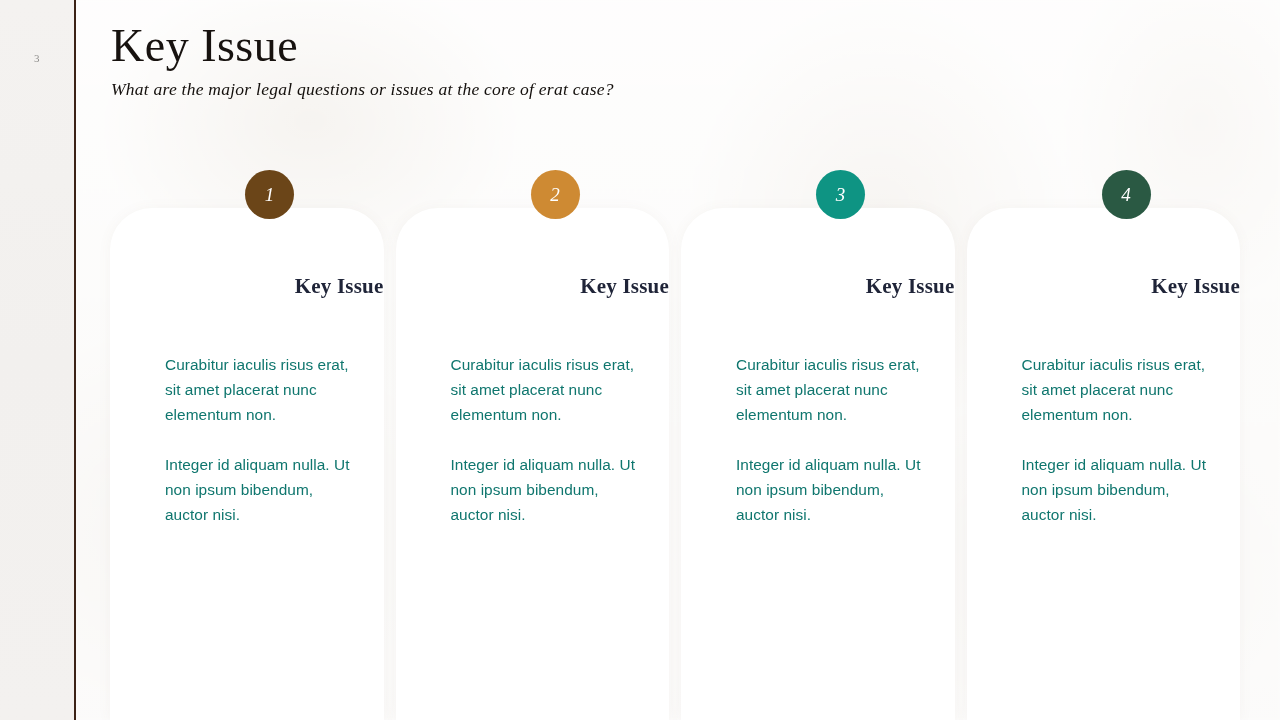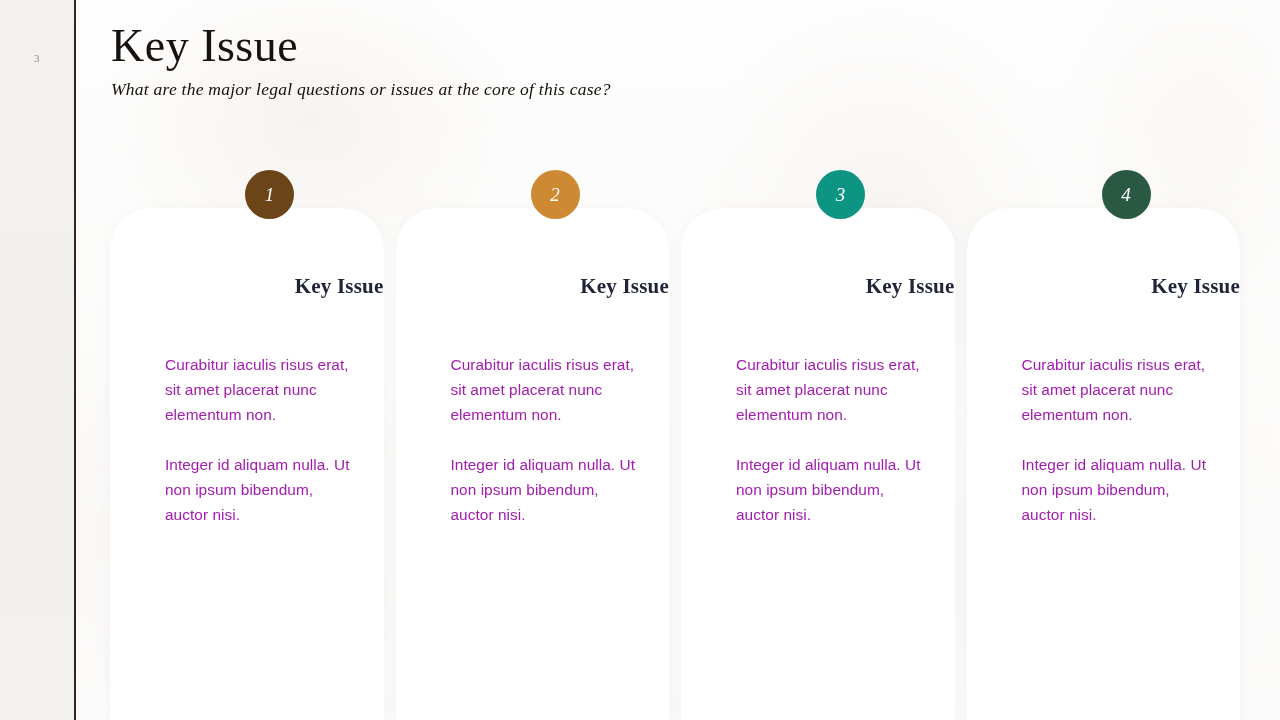--- a/index.html
+++ b/index.html
@@ -95,21 +95,21 @@
     font-weight:700;
     font-size:21px;
     letter-spacing:0.2px;
     color:#1f2438;
   }
   .card-body { margin-top:53px; padding:0 30px 0 55px; }
   .card-para {
     font-family:"Liberation Sans", sans-serif;
     font-size:15.4px;
     line-height:25px;
-    color:#a21caf;
+    color:#0f766e;
     letter-spacing:0.05px;
   }
   .card-para + .card-para { margin-top:25px; }
 
   
   .badge {
     position:absolute;
     top:-38px;
     left:50%;
     transform:translateX(-50%);
@@ -136,21 +136,21 @@
   <div id="bg-photo"></div>
   <div id="bg-wash"></div>
 
   <div id="left-strip"></div>
   <div id="left-rule"></div>
 
   <div id="slide-number">3</div>
 
   <div id="header">
     <div id="page-title">Key Issue</div>
-    <div id="page-subtitle">What are the major legal questions or issues at the core of  this case?</div>
+    <div id="page-subtitle">What are the major legal questions or issues at the core of  erat case?</div>
   </div>
 
   <div id="cards">
       <div class="card">
         <div class="badge" style="background: rgb(107, 69, 24);">1</div>
         <div class="card-title">Key Issue</div>
         <div class="card-body">
           <div class="card-para">Curabitur iaculis risus erat, sit amet placerat nunc elementum non.</div>
           <div class="card-para">Integer id aliquam nulla. Ut non ipsum bibendum, auctor nisi.</div>
         </div>

